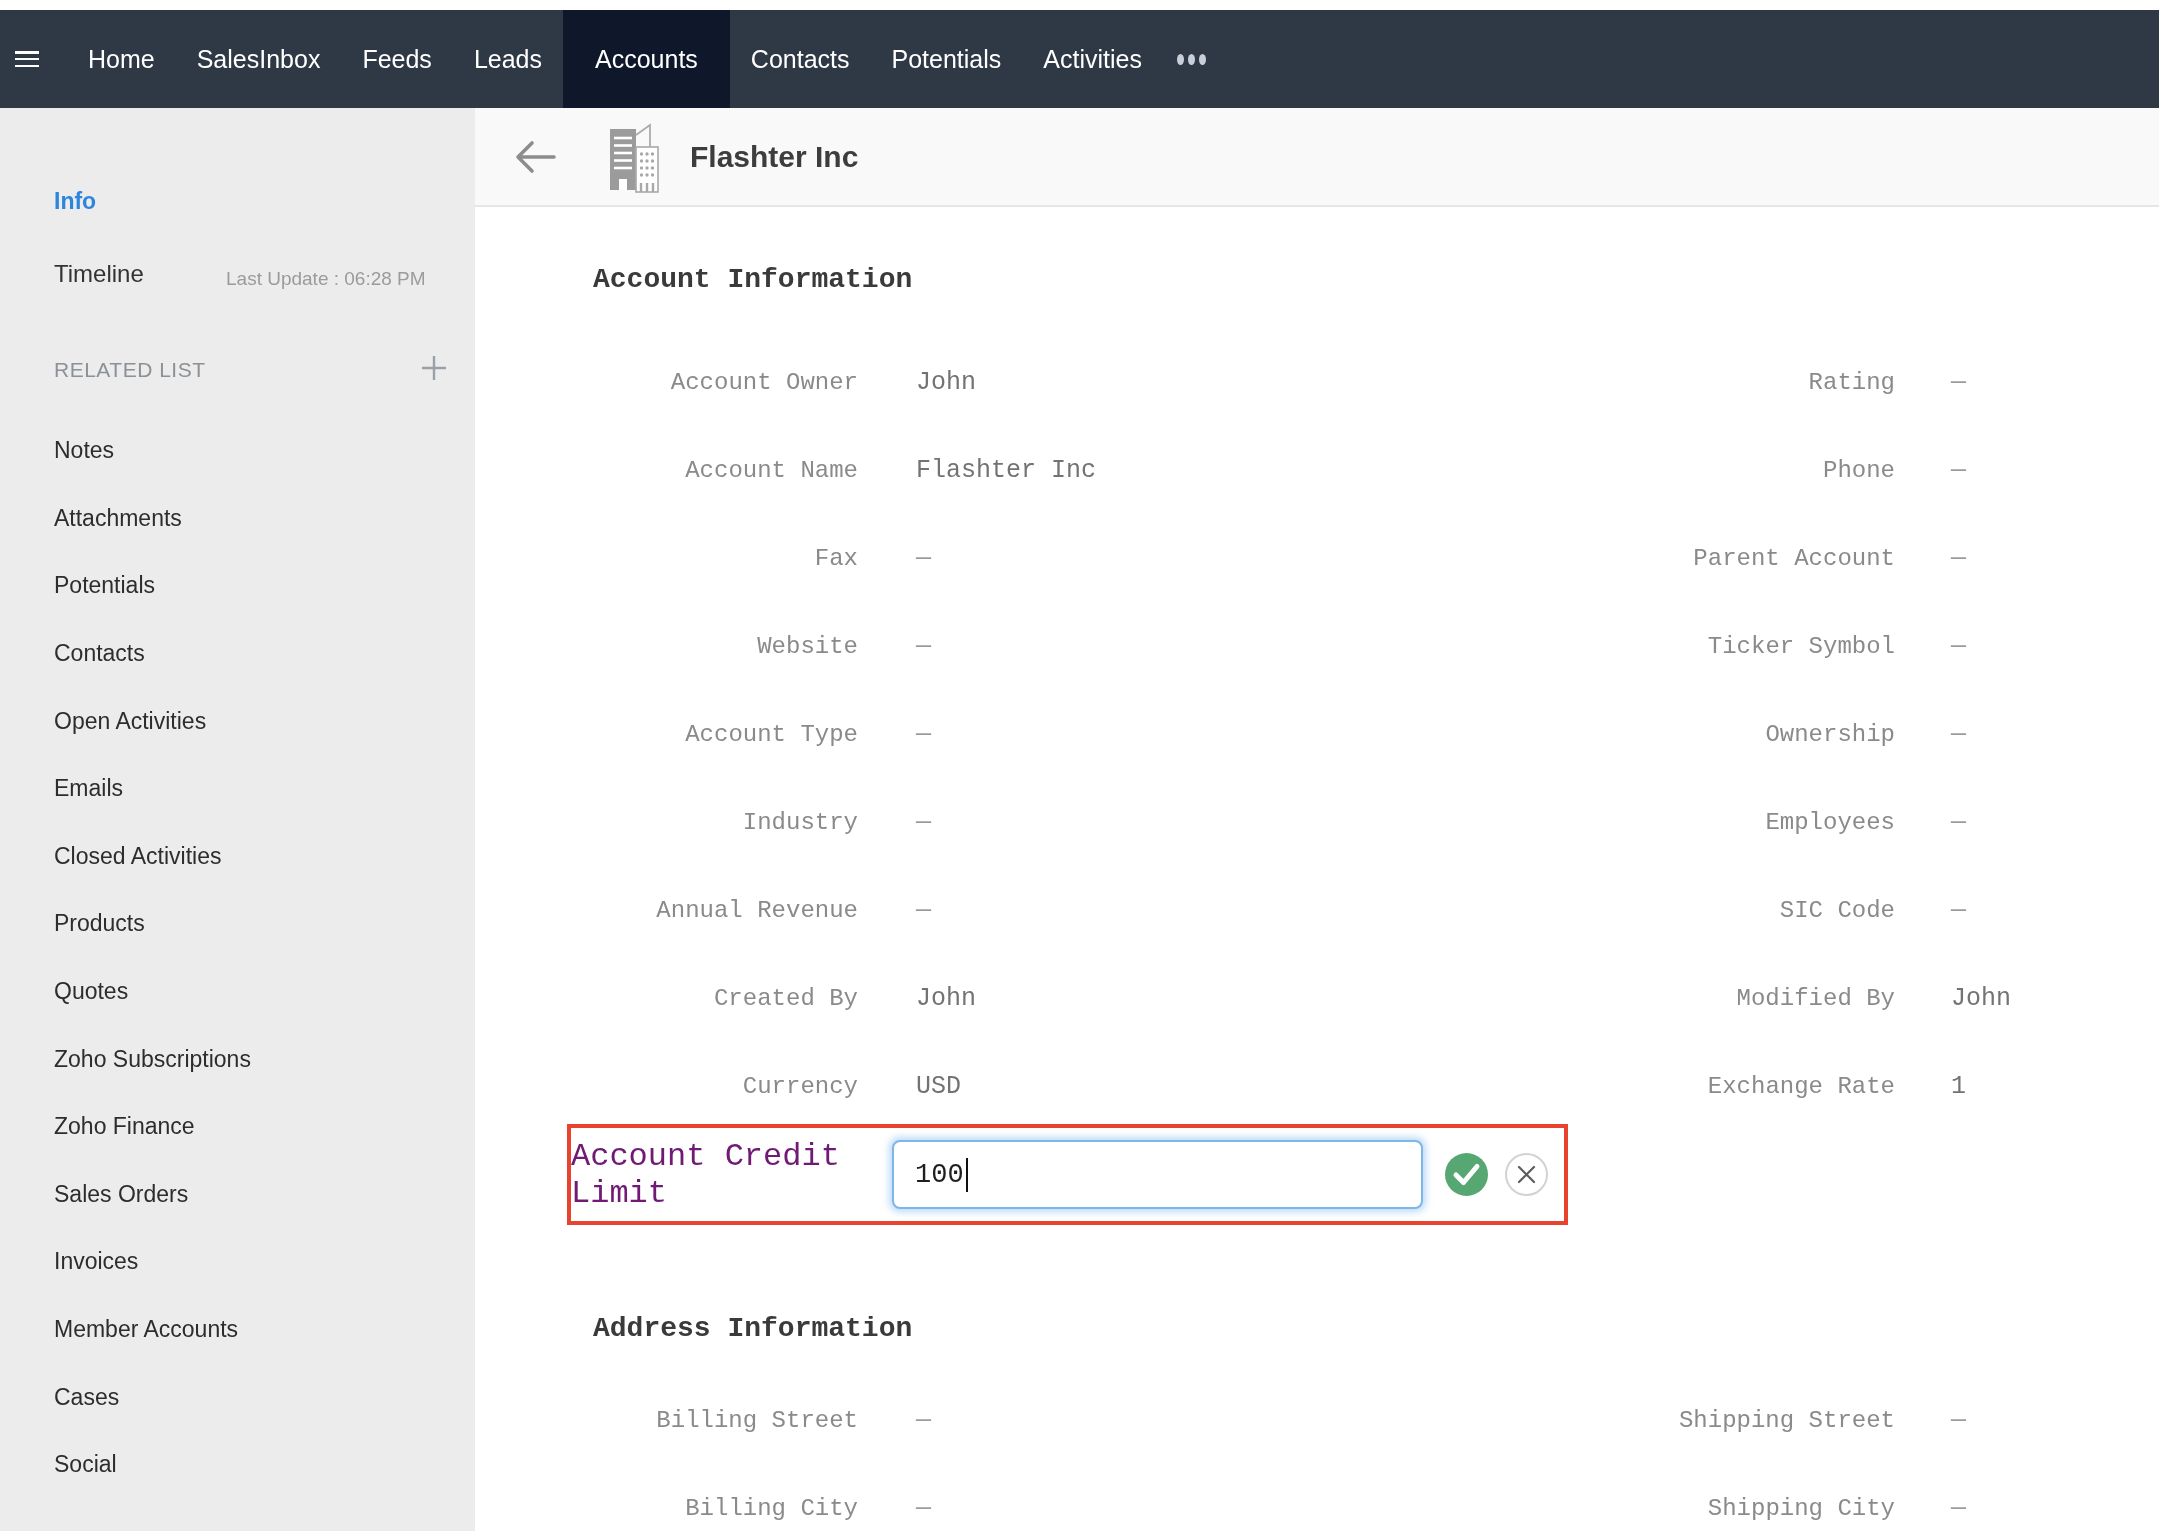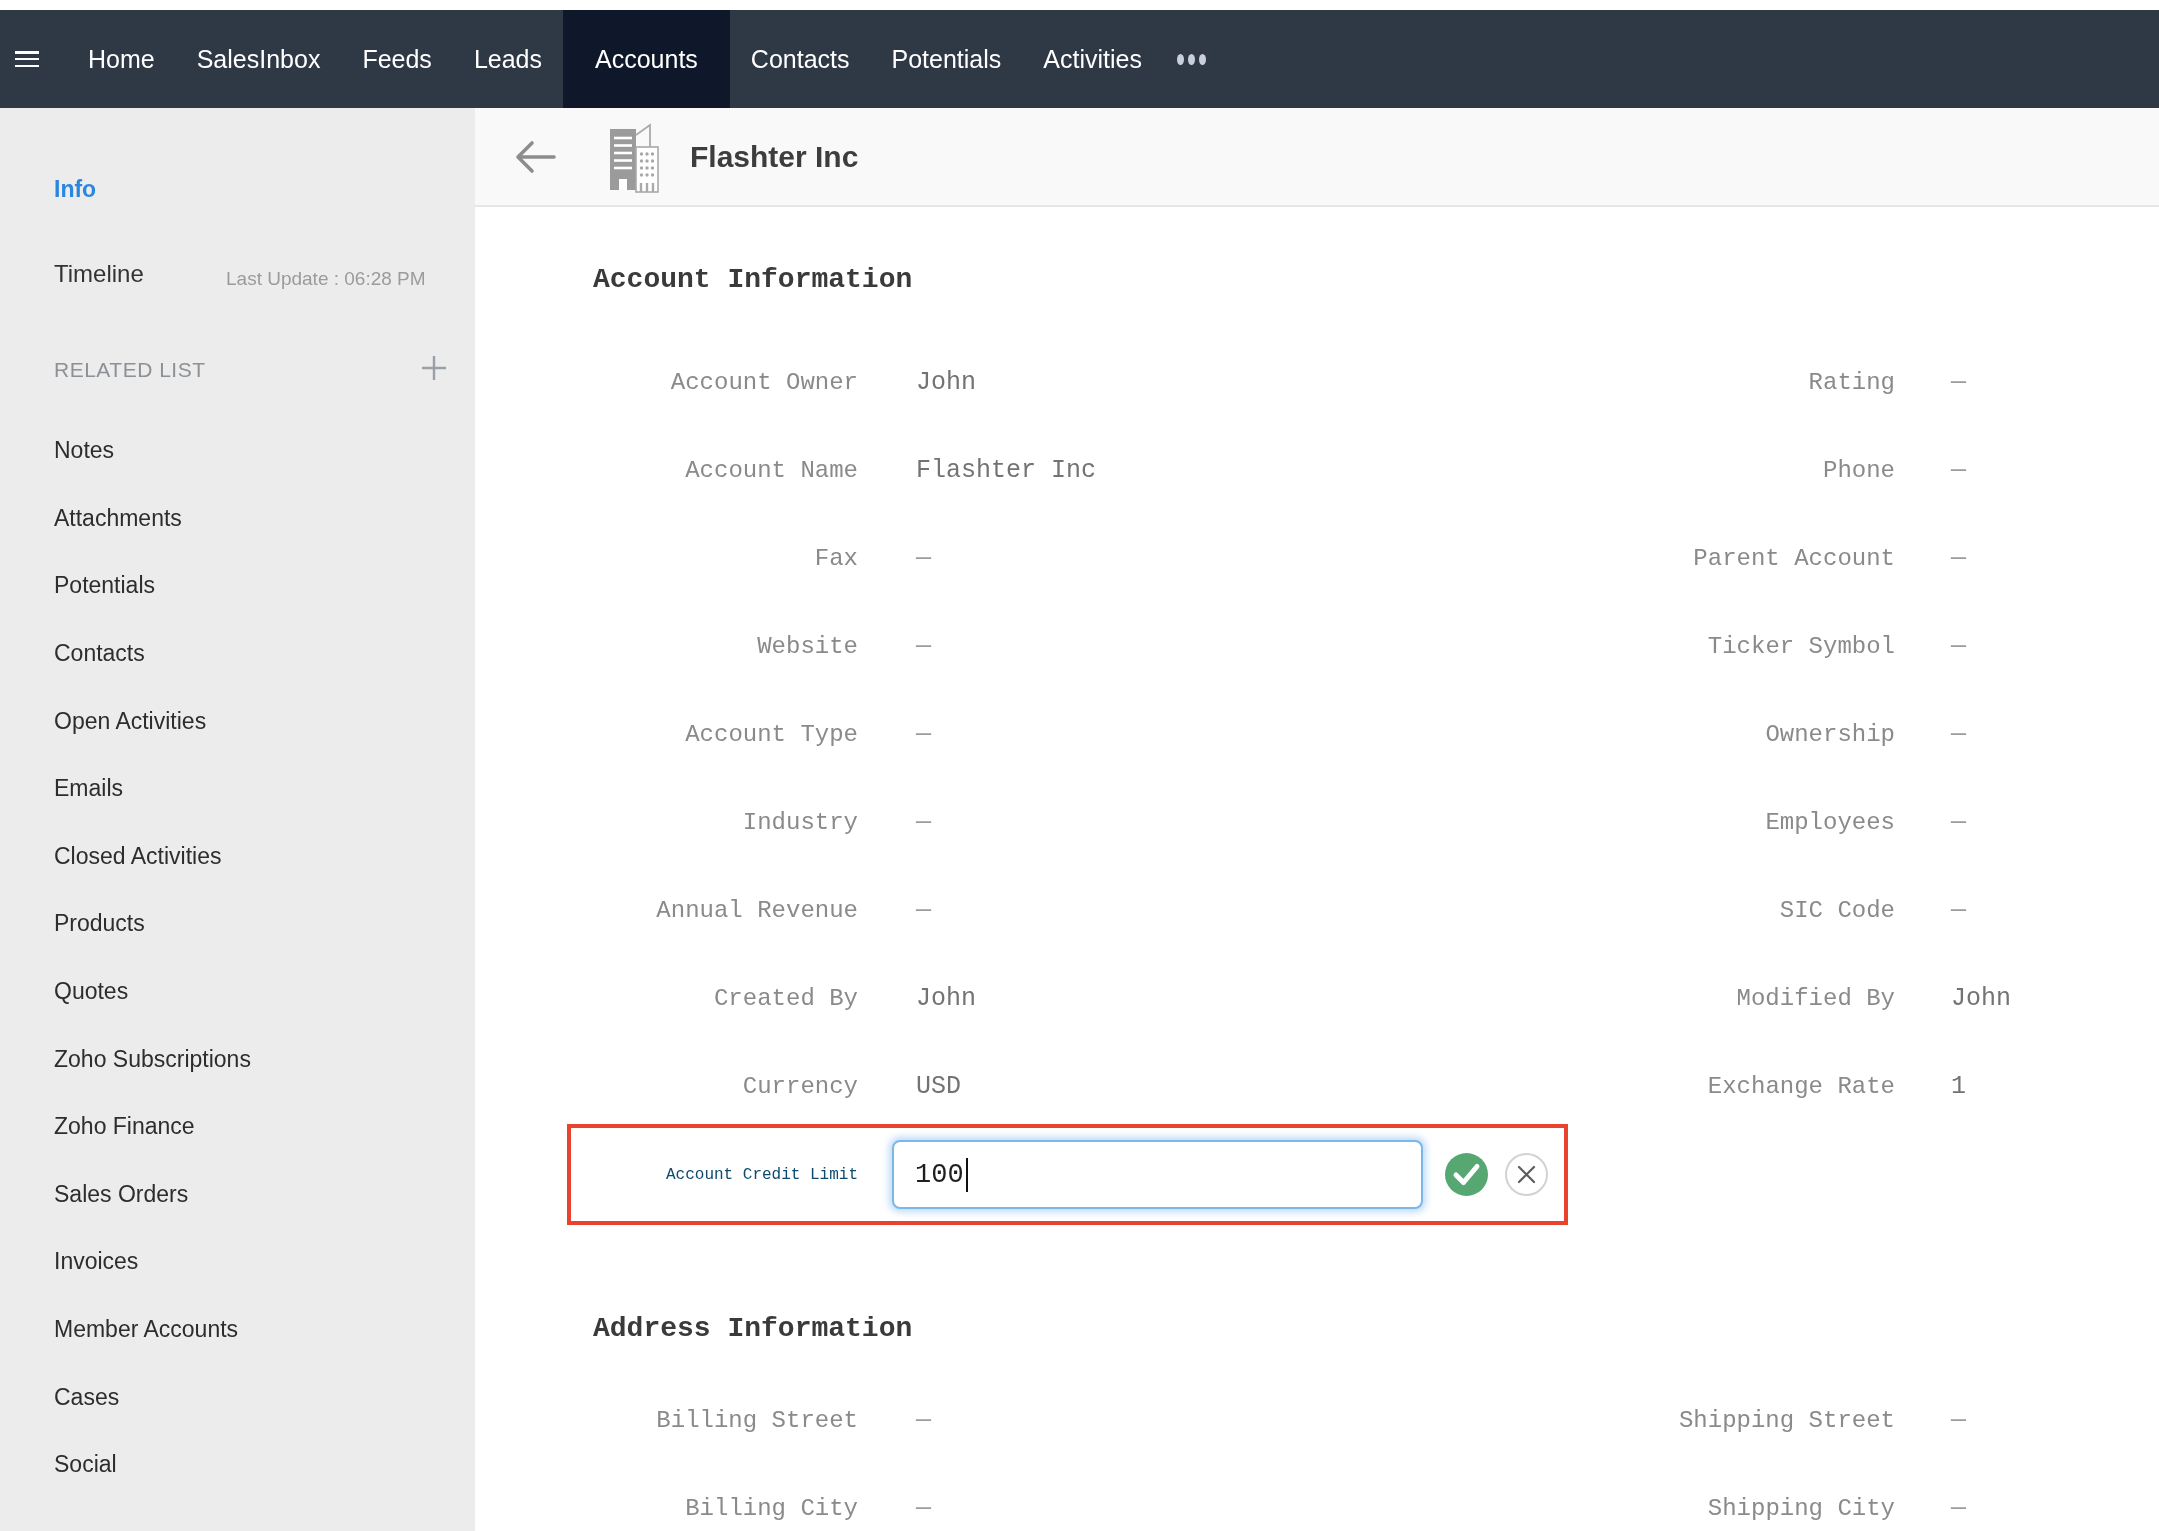--- a/index.html
+++ b/index.html
@@ -12,21 +12,21 @@
   .hamburger { position:absolute; left:15px; top:41px; width:24px; height:16px; display:flex; flex-direction:column; justify-content:space-between; cursor:pointer; }
   .hamburger span { display:block; width:24px; height:2.5px; background:#fff; }
   .nav-items { list-style:none; display:flex; margin-left:67px; height:98px; }
   .nav-items li { color:#fff; font-size:25px; line-height:98px; padding:0 21px; white-space:nowrap; cursor:pointer; }
   .nav-items li.active { background:#0f172a; padding:0 32px; }
   .more-dots { display:flex; align-items:center; gap:4px; margin-left:14px; height:98px; cursor:pointer; }
   .more-dots i { display:block; width:7px; height:11px; border-radius:50%; background:#c9cfd8; }
 
   
   .sidebar { position:absolute; left:0; top:98px; width:475px; height:1433px; background:#ececec; }
-  .side-info { position:absolute; left:54px; top:68px; font-size:23px; font-weight:700; color:#2c86dd; cursor:pointer; }
+  .side-info { position:absolute; left:54px; top:80px; font-size:23px; font-weight:700; color:#2c86dd; cursor:pointer; }
   .side-timeline { position:absolute; left:54px; top:152px; font-size:24px; color:#333; cursor:pointer; }
   .side-timeline-meta { position:absolute; left:226px; top:160px; font-size:19px; color:#9b9b9b; }
   .side-related { position:absolute; left:54px; top:250px; font-size:21px; color:#8b9197; letter-spacing:.5px; }
   .side-plus { position:absolute; left:420px; top:246px; width:28px; height:28px; cursor:pointer; }
   .side-items { position:absolute; left:0; right:0; top:309px; }
   .side-items .s-item { height:67.6px; display:flex; align-items:center; padding-left:54px; font-size:23px; color:#2d2d2d; cursor:pointer; }
   .side-bottom { position:absolute; left:0; right:0; bottom:0; height:7px; background:#dcdcdc; }
   .collapse-handle { position:absolute; left:475px; top:793px; width:21px; height:80px; background:#b4b4b4; color:#fff; display:flex; align-items:center; justify-content:center; font-size:19px; font-weight:700; cursor:pointer; }
 
   
@@ -47,21 +47,21 @@
   .flabel { font-size:24px; color:#8a8a8a; text-align:right; white-space:nowrap; }
   .fvalue { font-size:25px; color:#737373; white-space:nowrap; }
   .fvalue.muted { color:#9c9c9c; }
   .lc-label { width:383px; }
   .lc-value { margin-left:58px; width:679px; }
   .rc-label { width:300px; }
   .rc-value { margin-left:56px; flex:1; }
 
   
   .credit-box { position:absolute; left:92px; top:917px; width:1001px; height:101px; border:4px solid #e8432e; }
-  .credit-label { position:absolute; left:0; top:0; bottom:0; width:287px; display:flex; align-items:center; justify-content:flex-end; font-size:16px; color:#0c4a6e;padding-left:28px; }
+  .credit-label { position:absolute; left:0; top:0; bottom:0; width:287px; display:flex; align-items:center; justify-content:flex-end; font-size:32px; color:#701a75; }
   .credit-input { position:absolute; left:321px; top:12px; width:531px; height:69px; background:#fff; border:2px solid #7cb7ea; border-radius:8px; box-shadow:0 0 7px 3px rgba(66,148,235,.35); display:flex; align-items:center; padding-left:21px; cursor:text; }
   .credit-input .val { font-size:27px; color:#1f1f1f; }
   .caret { display:inline-block; width:2px; height:34px; background:#111; margin-left:2px; animation:blink 1.1s step-end infinite; }
   @keyframes blink { 50% { opacity:0; } }
   .btn-round { position:absolute; top:25px; width:43px; height:43px; border-radius:50%; display:flex; align-items:center; justify-content:center; cursor:pointer; }
   .btn-confirm { left:874px; background:#57a773; }
   .btn-cancel { left:934px; background:#fff; border:2px solid #d2d2d2; }
 </style>
 </head>
 <body>

